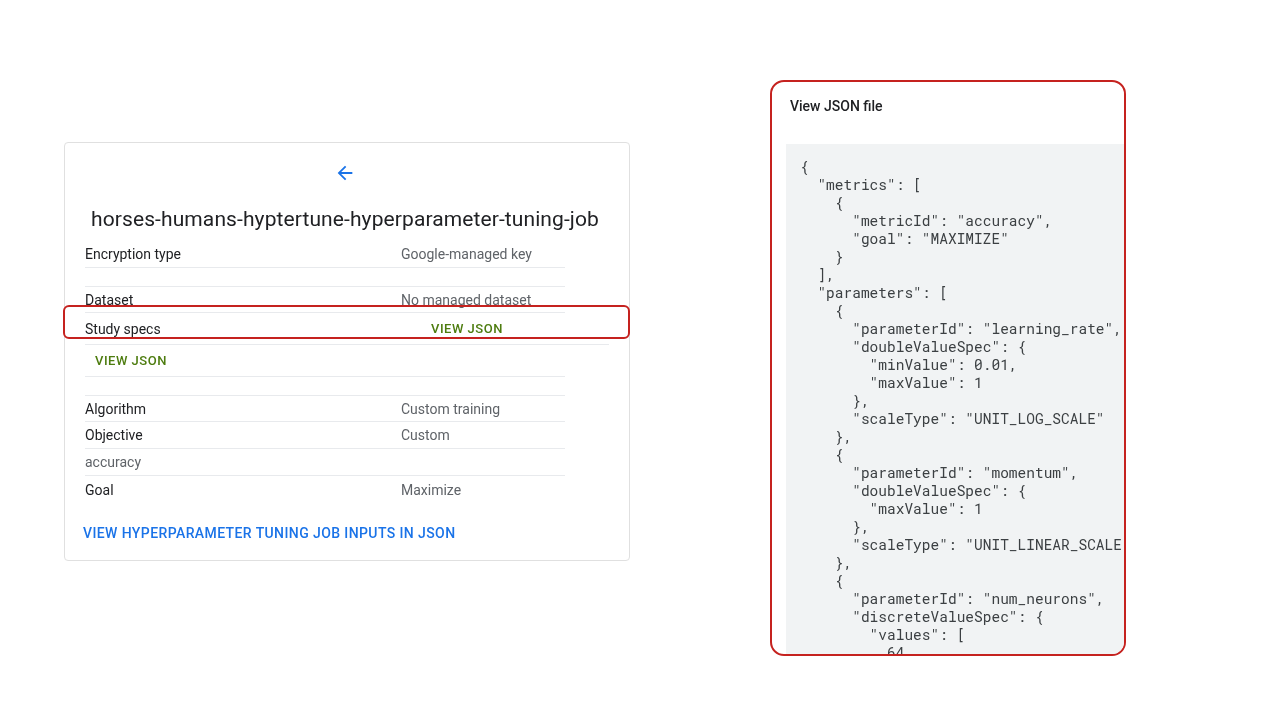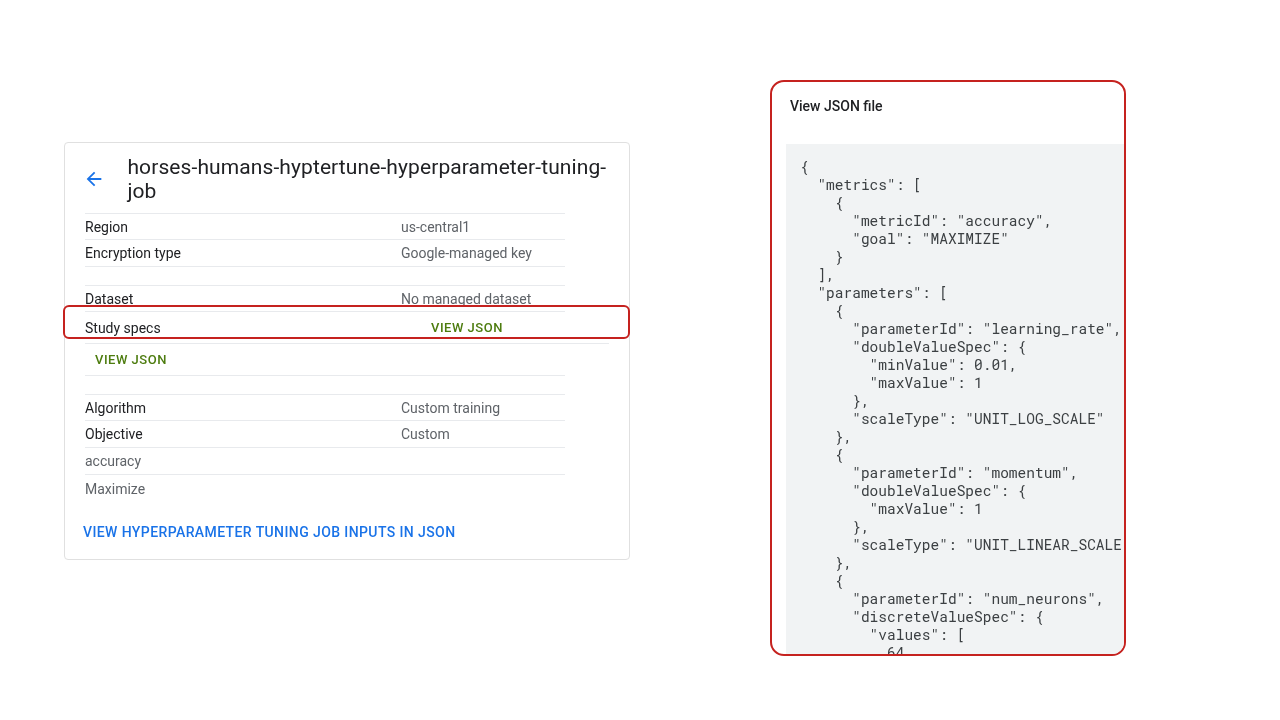--- a/index.html
+++ b/index.html
@@ -20,20 +20,21 @@
     width: 566px;
     background: #fff;
     border: 1px solid #e0e0e0;
     border-radius: 4px;
   }
   .card-header {
     display: flex;
     align-items: center;
     padding: 12px 16px 10px 12px;
     gap: 16px;
+    flex-direction: column;
   }
   .back-btn {
     width: 36px;
     height: 36px;
     display: flex;
     align-items: center;
     justify-content: center;
     color: #1a73e8;
     border-radius: 50%;
     cursor: pointer;
@@ -151,24 +152,20 @@
     <div class="back-btn">
       <svg viewBox="0 0 24 24">
         <path fill="currentColor" d="M20 11H7.83l5.59-5.59L12 4l-8 8 8 8 1.41-1.41L7.83 13H20v-2z"></path>
       </svg>
     </div>
     <div class="card-title">horses-humans-hyptertune-hyperparameter-tuning-job</div>
   </div>
 
   <div class="rows">
 
-    <div class="row with-top short">
-      <div class="row-label">Region</div>
-      <div class="row-value">us-central1</div>
-    </div>
 
     <div class="row short">
       <div class="row-label">Encryption type</div>
       <div class="row-value">Google-managed key</div>
     </div>
 
     <div class="section-gap"></div>
 
     <div class="row with-top short">
       <div class="row-label">Dataset</div>
@@ -194,20 +191,21 @@
     <div class="row short">
       <div class="row-label">Objective</div>
       <div class="row-value">Custom</div>
     </div>
 
     <div class="row short">
       <div class="row-value">accuracy</div>
     </div>
 
     <div class="row no-border short">
+      <div class="row-label">Goal</div>
       <div class="row-value">Maximize</div>
     </div>
 
   </div>
 
   <div class="card-footer">
     <span class="footer-link">VIEW HYPERPARAMETER TUNING JOB INPUTS IN JSON</span>
   </div>
 </div>
 

